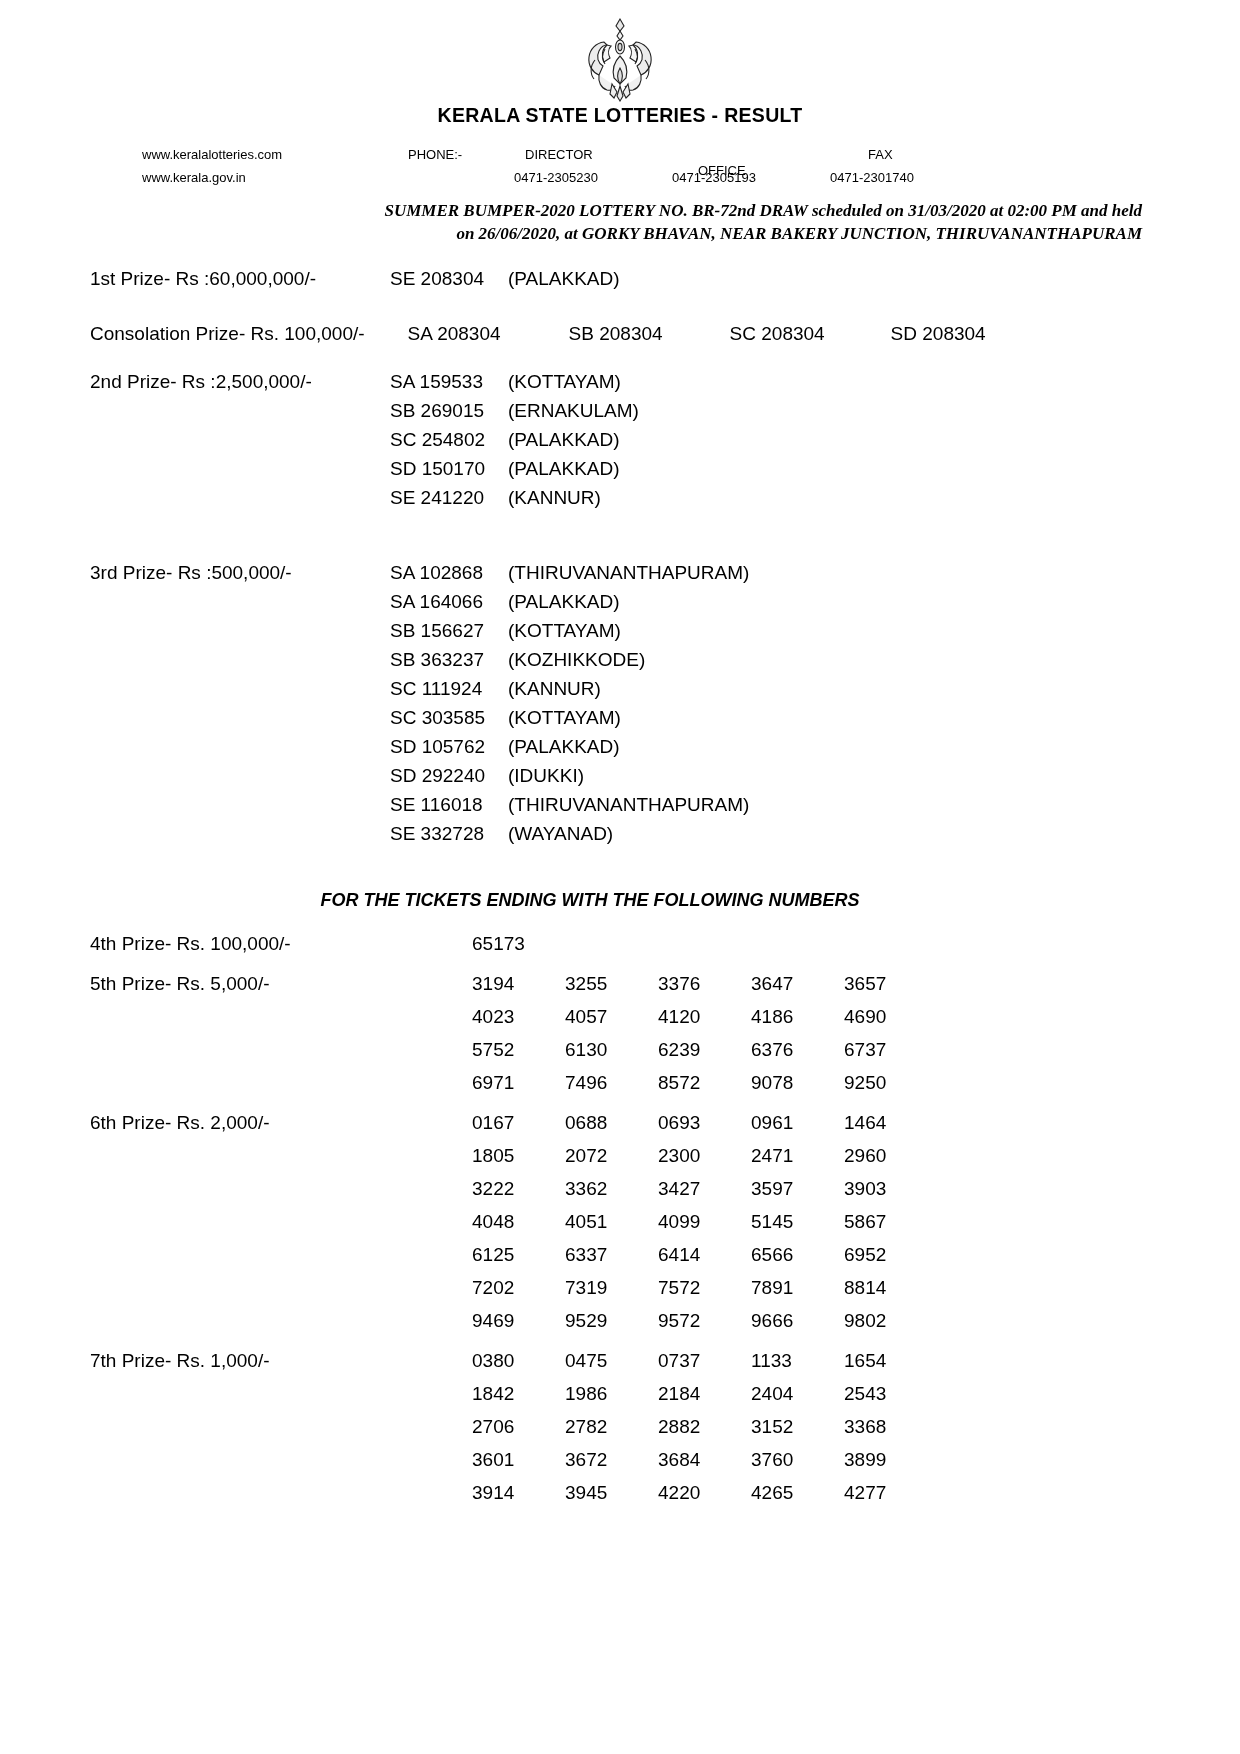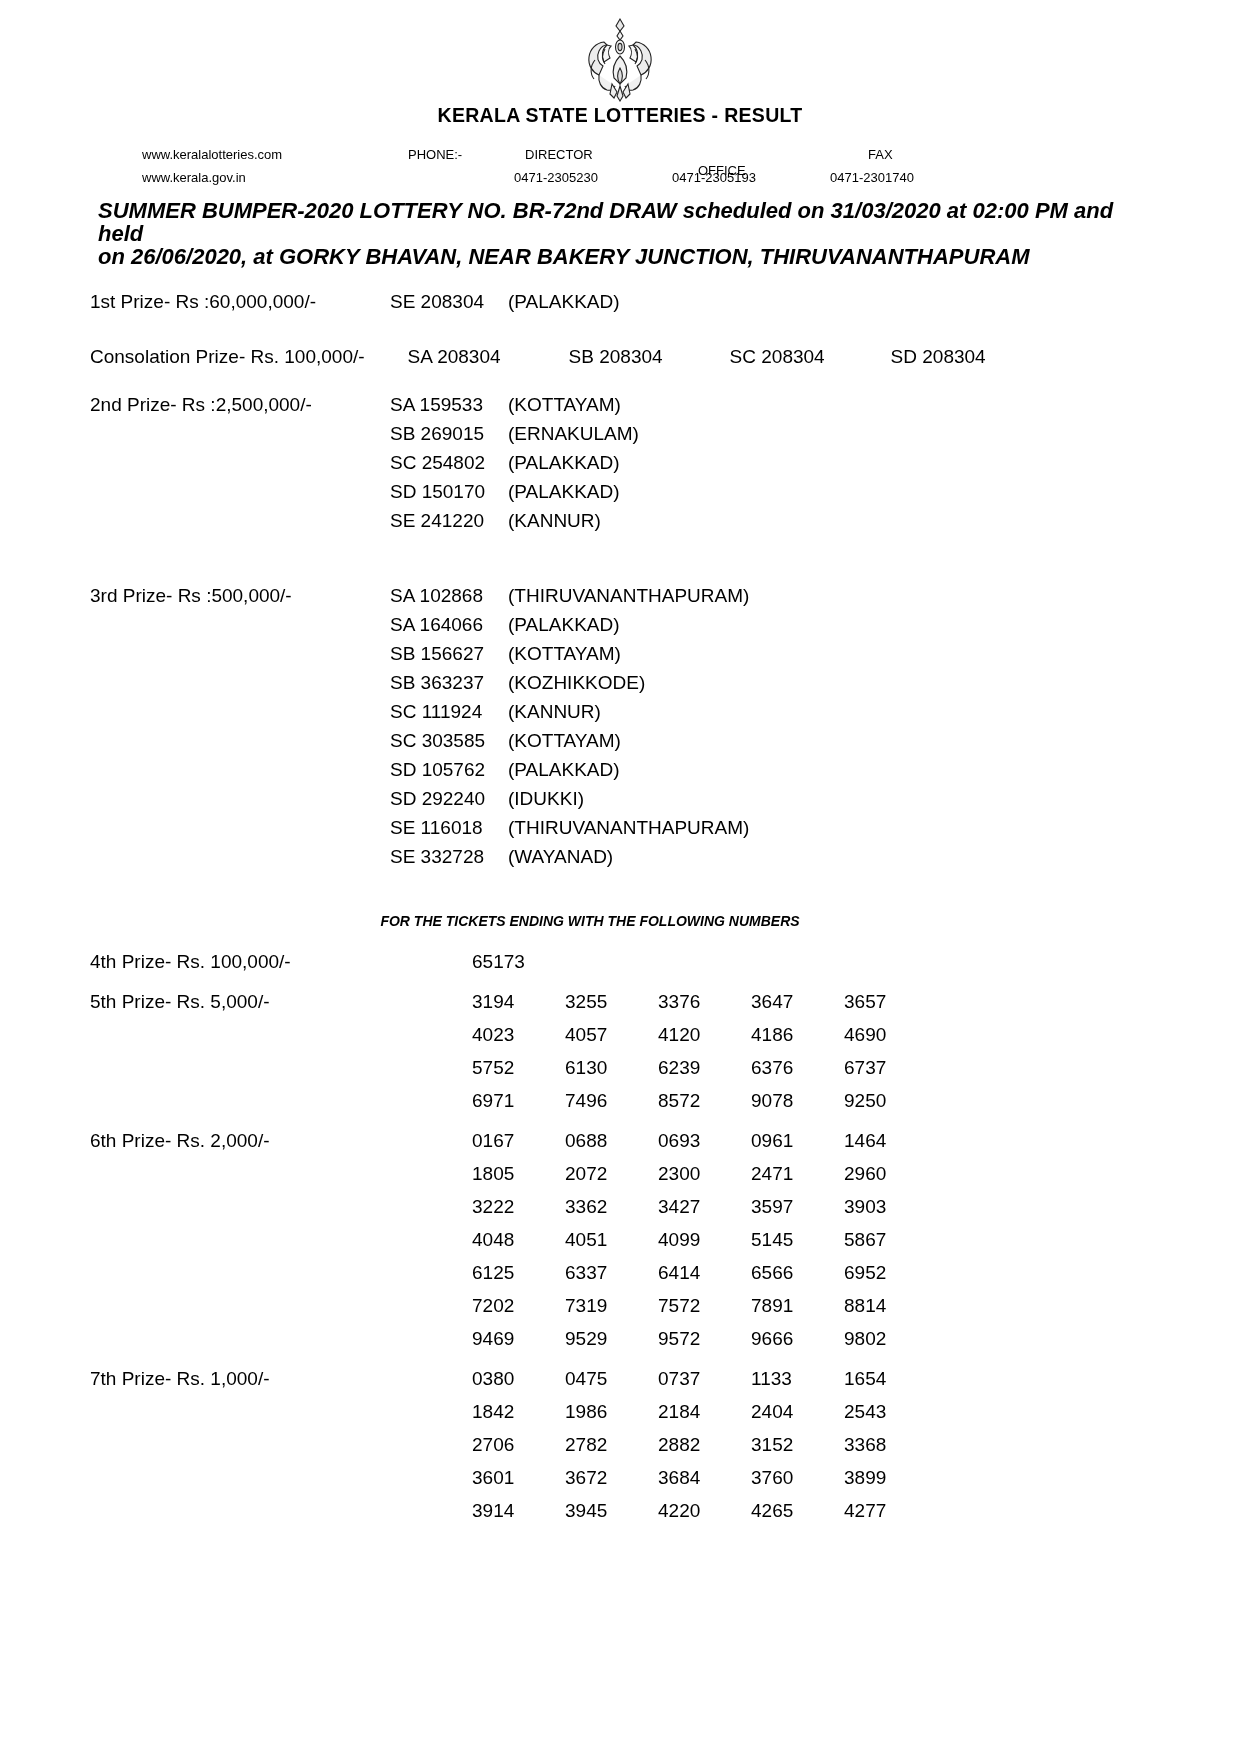--- a/index.html
+++ b/index.html
@@ -61,25 +61,26 @@
   .c-dirnum { left: 424px; top: 23px; }
   .c-offlbl { left: 608px; top: 16px; }
   .c-offnum { left: 582px; top: 23px; }
   .c-faxlbl { left: 778px; top: 0px; }
   .c-faxnum { left: 740px; top: 23px; }
 
   
   .draw-desc {
     font-style: italic;
     font-weight: bold;
-    font-size: 22px;
+    font-size: 17px;
     line-height: 23px;
-    text-align: left;
+    text-align: right;
     margin: 8px 0 10px 0;
     padding: 0 8px;
+    font-family: Liberation Serif, serif;
   }
   .draw-desc .line2 { display: block; }
 
   
   .prize-block { margin-top: 19px; }
   .prize-row {
     display: flex;
     align-items: flex-start;
     font-size: 19px;
     line-height: 29px;
@@ -111,21 +112,21 @@
     flex: 0 0 140px;
   }
 
   .winner-list .prize-row + .prize-row .prize-label { visibility: hidden; }
 
   
   .section-heading {
     text-align: center;
     font-style: italic;
     font-weight: bold;
-    font-size: 14px;
+    font-size: 18px;
     margin: 42px 0 16px 0;
     padding-right: 60px;
   }
 
   
   .ending-row {
     display: flex;
     align-items: flex-start;
     font-size: 19px;
   }

